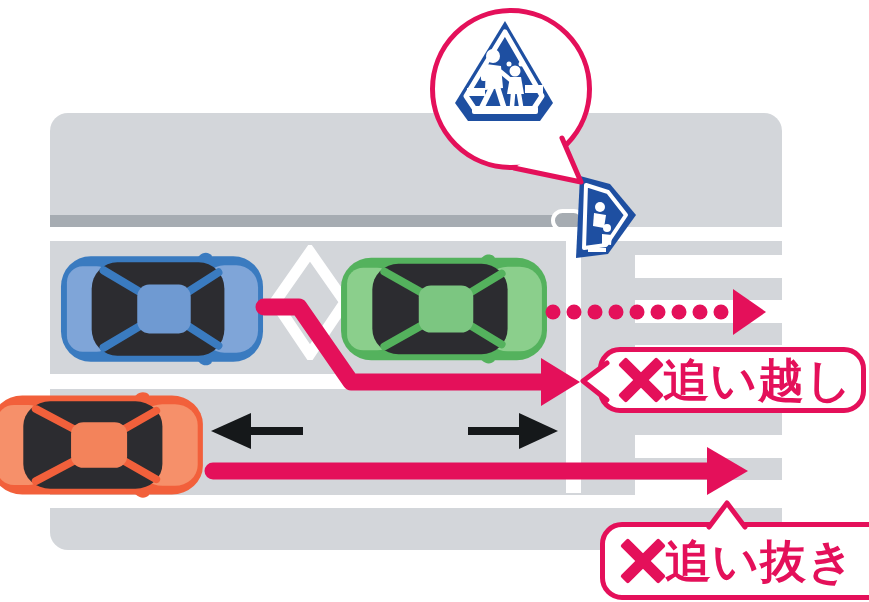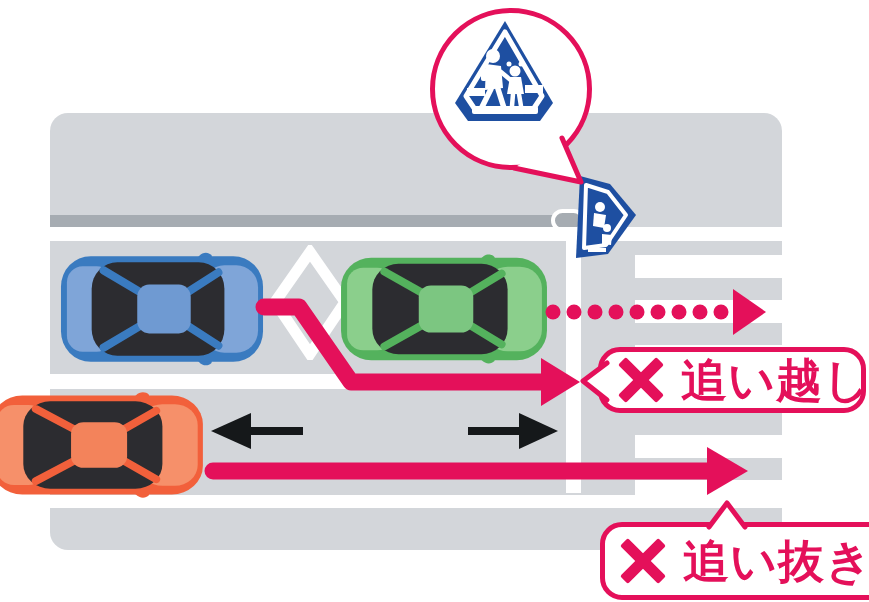--- a/index.html
+++ b/index.html
@@ -32,21 +32,21 @@
   .car .cw{fill:var(--window-dark);} .car .cr{fill:var(--roof);}
   .car .strut path{stroke:var(--body);stroke-width:8;stroke-linecap:round;fill:none;}
   .car-blue{left:58px;top:248px;--body:var(--car-blue-body);--lite:var(--car-blue-light);--roof:var(--car-blue-roof);}
   .car-green{left:338px;top:250px;--body:var(--car-green-body);--lite:var(--car-green-light);--roof:var(--car-green-roof);}
   .car-orange{left:-12px;top:388px;--body:var(--car-orange-body);--lite:var(--car-orange-light);--roof:var(--car-orange-roof);}
 
   .overlay{position:absolute;left:0;top:0;pointer-events:none;}
 
   
   .callout{position:absolute;background:#fff;border:5px solid var(--accent-pink);
-           border-radius:22px;display:flex;align-items:center;gap:18px;
+           border-radius:22px;display:flex;align-items:center;gap:0;
            padding:0 8px 0 16px;box-sizing:border-box;}
   .callout-overtake{left:598px;top:347px;width:268px;height:66px;}
   .callout-pass{left:600px;top:522px;width:310px;height:78px;}
   .callout-text{color:var(--accent-pink);font-size:46px;font-weight:800;line-height:1;
                 white-space:nowrap;letter-spacing:1px;}
   .xmark{position:relative;width:44px;height:44px;flex:0 0 auto;}
   .xmark i{position:absolute;left:50%;top:50%;width:54px;height:11px;
            background:var(--accent-pink);border-radius:2px;}
   .xmark .b1{transform:translate(-50%,-50%) rotate(45deg);}
   .xmark .b2{transform:translate(-50%,-50%) rotate(-45deg);}

